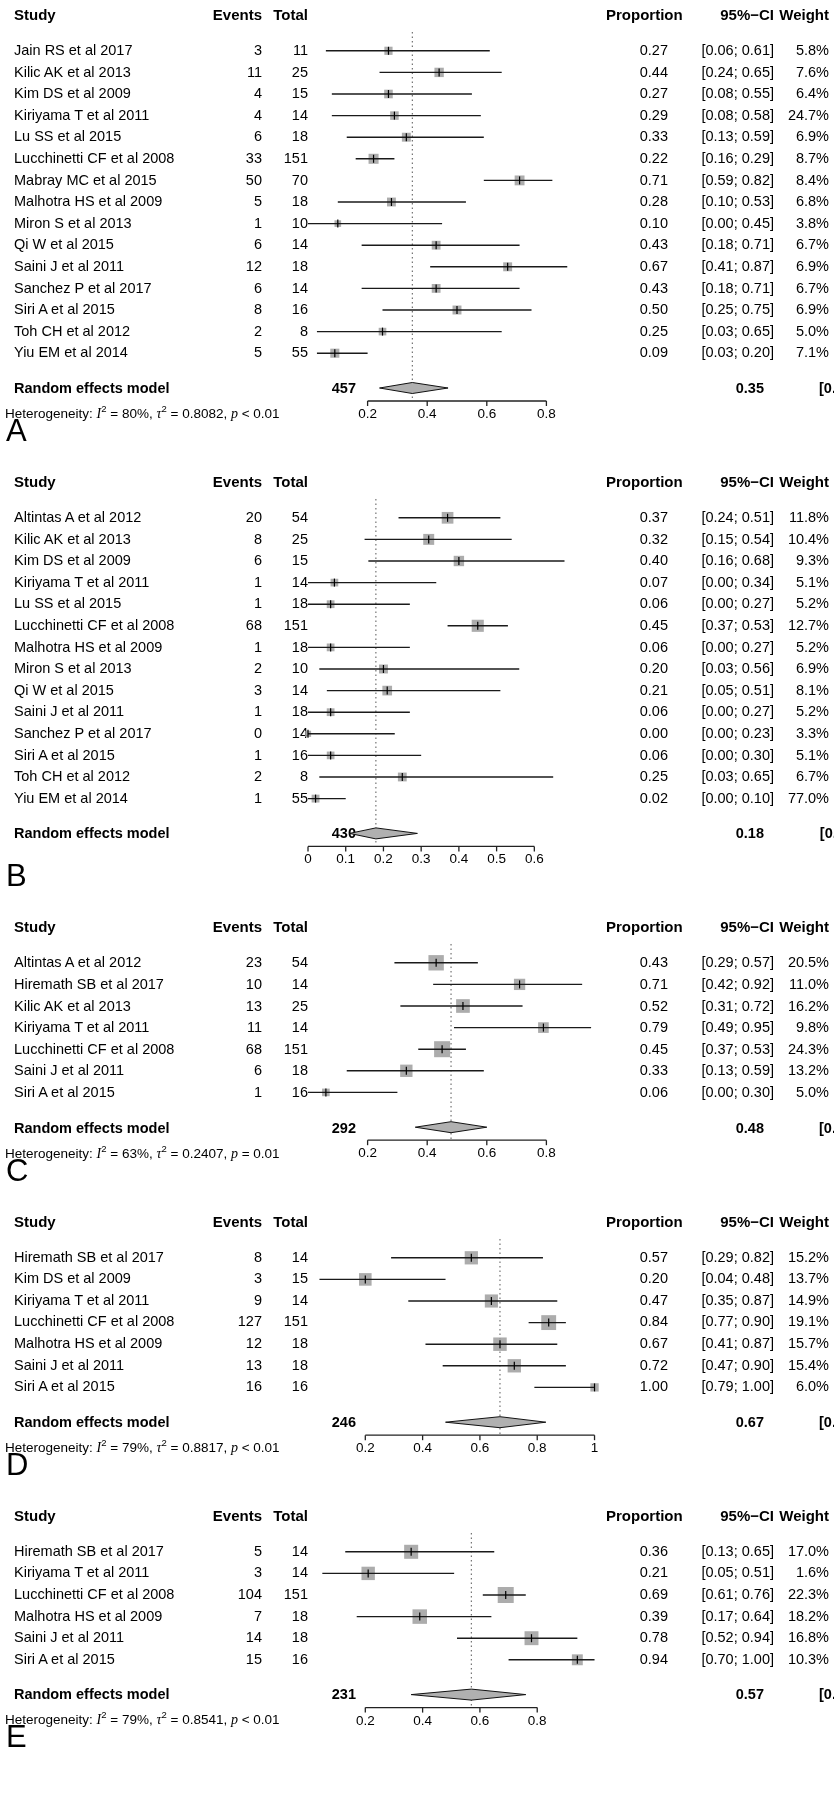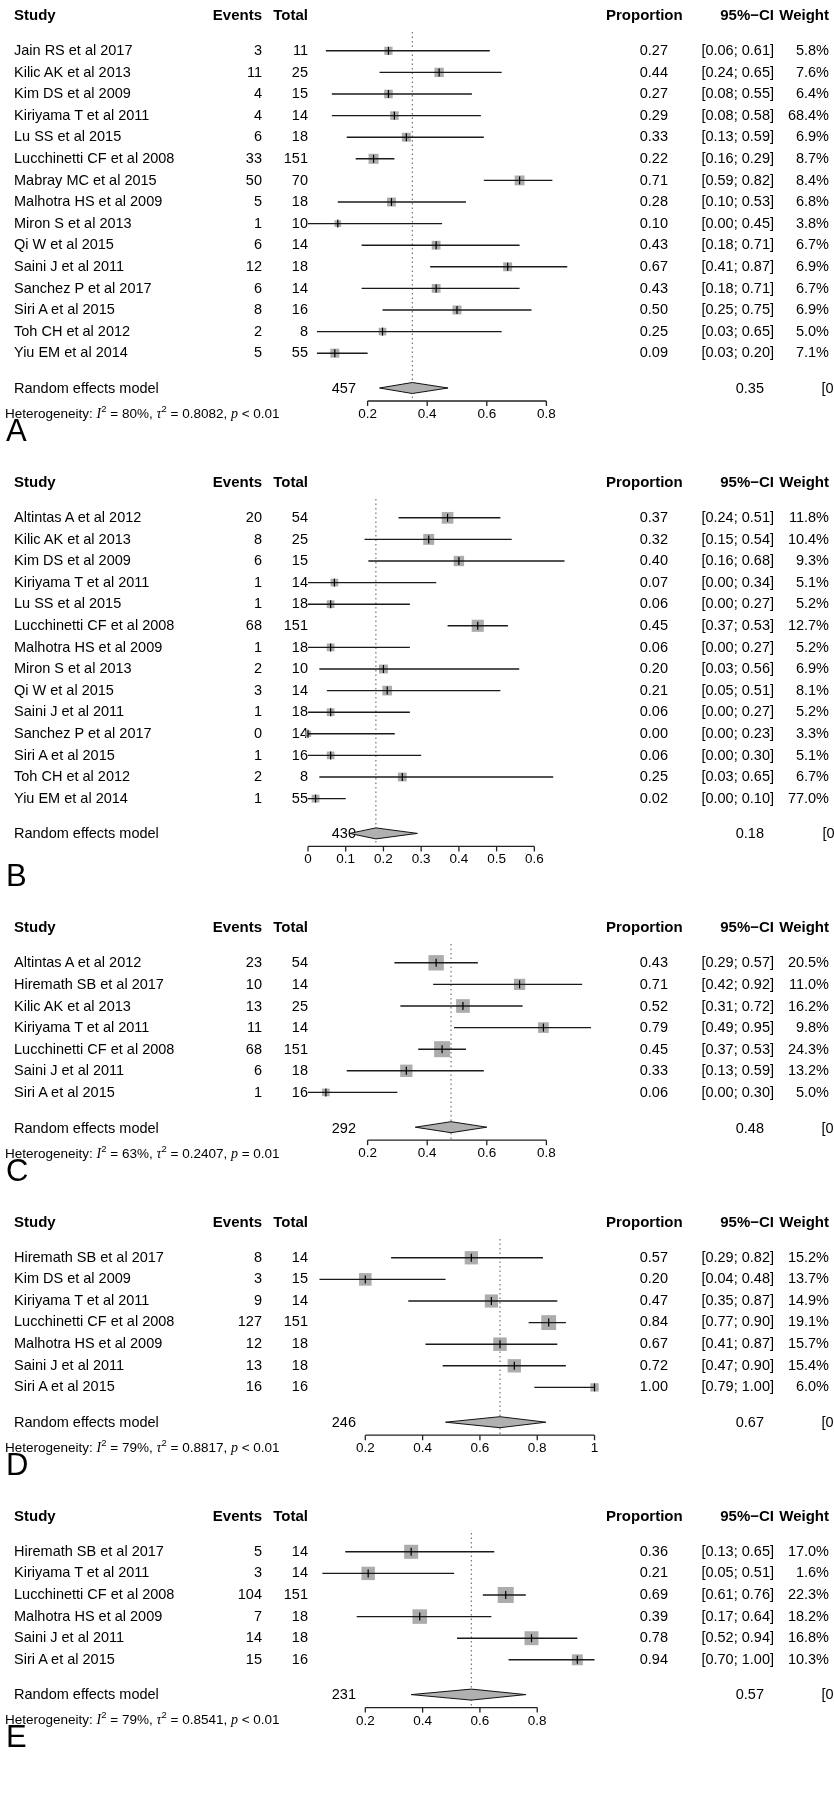--- a/index.html
+++ b/index.html
@@ -6,21 +6,21 @@
   body{width:834px;font-family:"Liberation Sans","DejaVu Sans",sans-serif;color:#000;}
   #panels{padding-top:4px;}
   .panel{position:relative;width:834px;margin-bottom:10px;}
   .grid{display:grid;grid-template-columns:208px 54px 46px 298px 62px 106px 60px;}
   .grid > div{white-space:nowrap;overflow:visible;}
   .c-study{text-align:left;padding-left:14px;}
   .c-events,.c-total,.c-prop,.c-ci,.c-weight{text-align:right;}
   .c-weight{padding-right:5px;}
   .phead{height:22px;line-height:22px;font-weight:bold;font-size:15px;margin-bottom:14px;}
   .srow{height:21.6px;line-height:21.6px;font-size:14.5px;}
-  .re-row{height:22px;line-height:22px;font-size:14.5px;font-weight:normal;margin-top:13px;gap:24px;}
+  .re-row{height:22px;line-height:22px;font-size:14.5px;font-weight:bold;margin-top:13px;gap:24px;}
   .het{height:20px;line-height:20px;font-size:13.5px;padding-left:5px;}
   .het i{font-family:"Liberation Serif","DejaVu Serif",serif;font-size:14px;}
   .het sup{font-size:9.5px;}
   .letter{position:absolute;left:6px;font-size:31px;line-height:36px;font-weight:400;}
   svg.plot{position:absolute;top:0;left:0;pointer-events:none;}
 </style>
 </head>
 <body>
 
 <div id="panels">
@@ -61,21 +61,21 @@
         <div class="c-ci">[0.08; 0.55]</div>
         <div class="c-weight">6.4%</div>
       </div>
       <div class="grid srow">
         <div class="c-study">Kiriyama T et al 2011</div>
         <div class="c-events">4</div>
         <div class="c-total">14</div>
         <div class="c-plot"></div>
         <div class="c-prop">0.29</div>
         <div class="c-ci">[0.08; 0.58]</div>
-        <div class="c-weight">68.4%</div>
+        <div class="c-weight">24.7%</div>
       </div>
       <div class="grid srow">
         <div class="c-study">Lu SS et al 2015</div>
         <div class="c-events">6</div>
         <div class="c-total">18</div>
         <div class="c-plot"></div>
         <div class="c-prop">0.33</div>
         <div class="c-ci">[0.13; 0.59]</div>
         <div class="c-weight">6.9%</div>
       </div>

